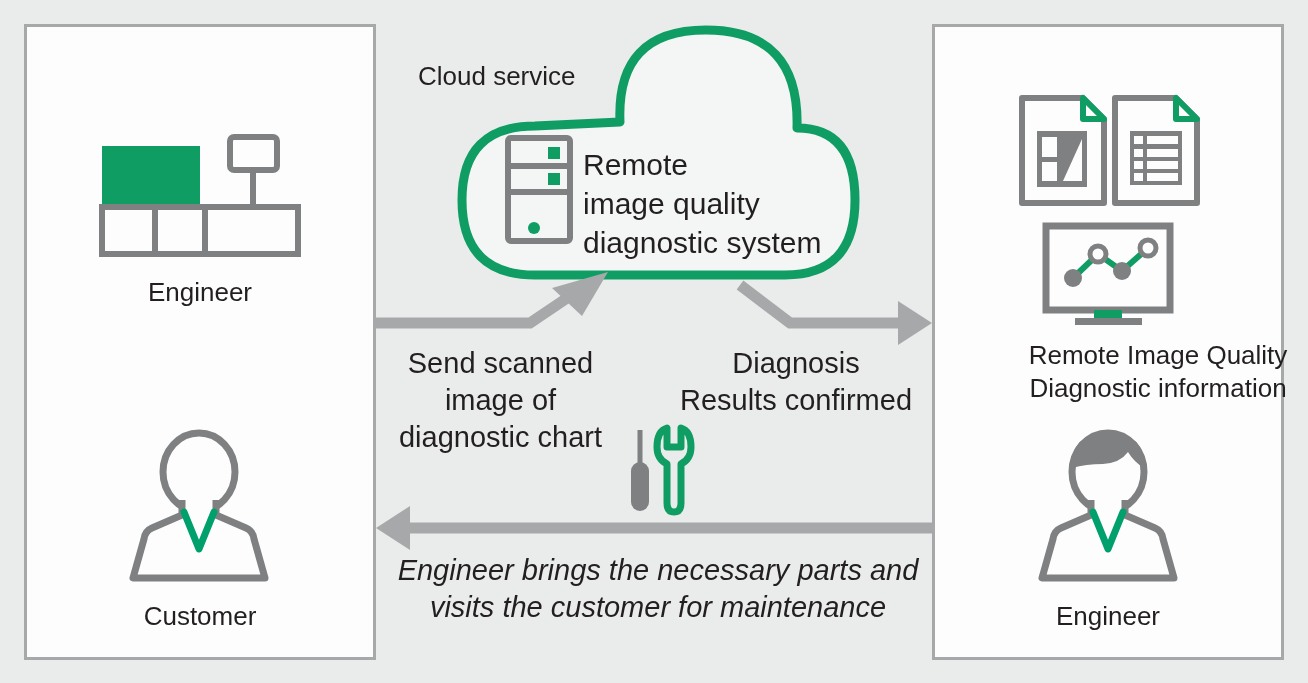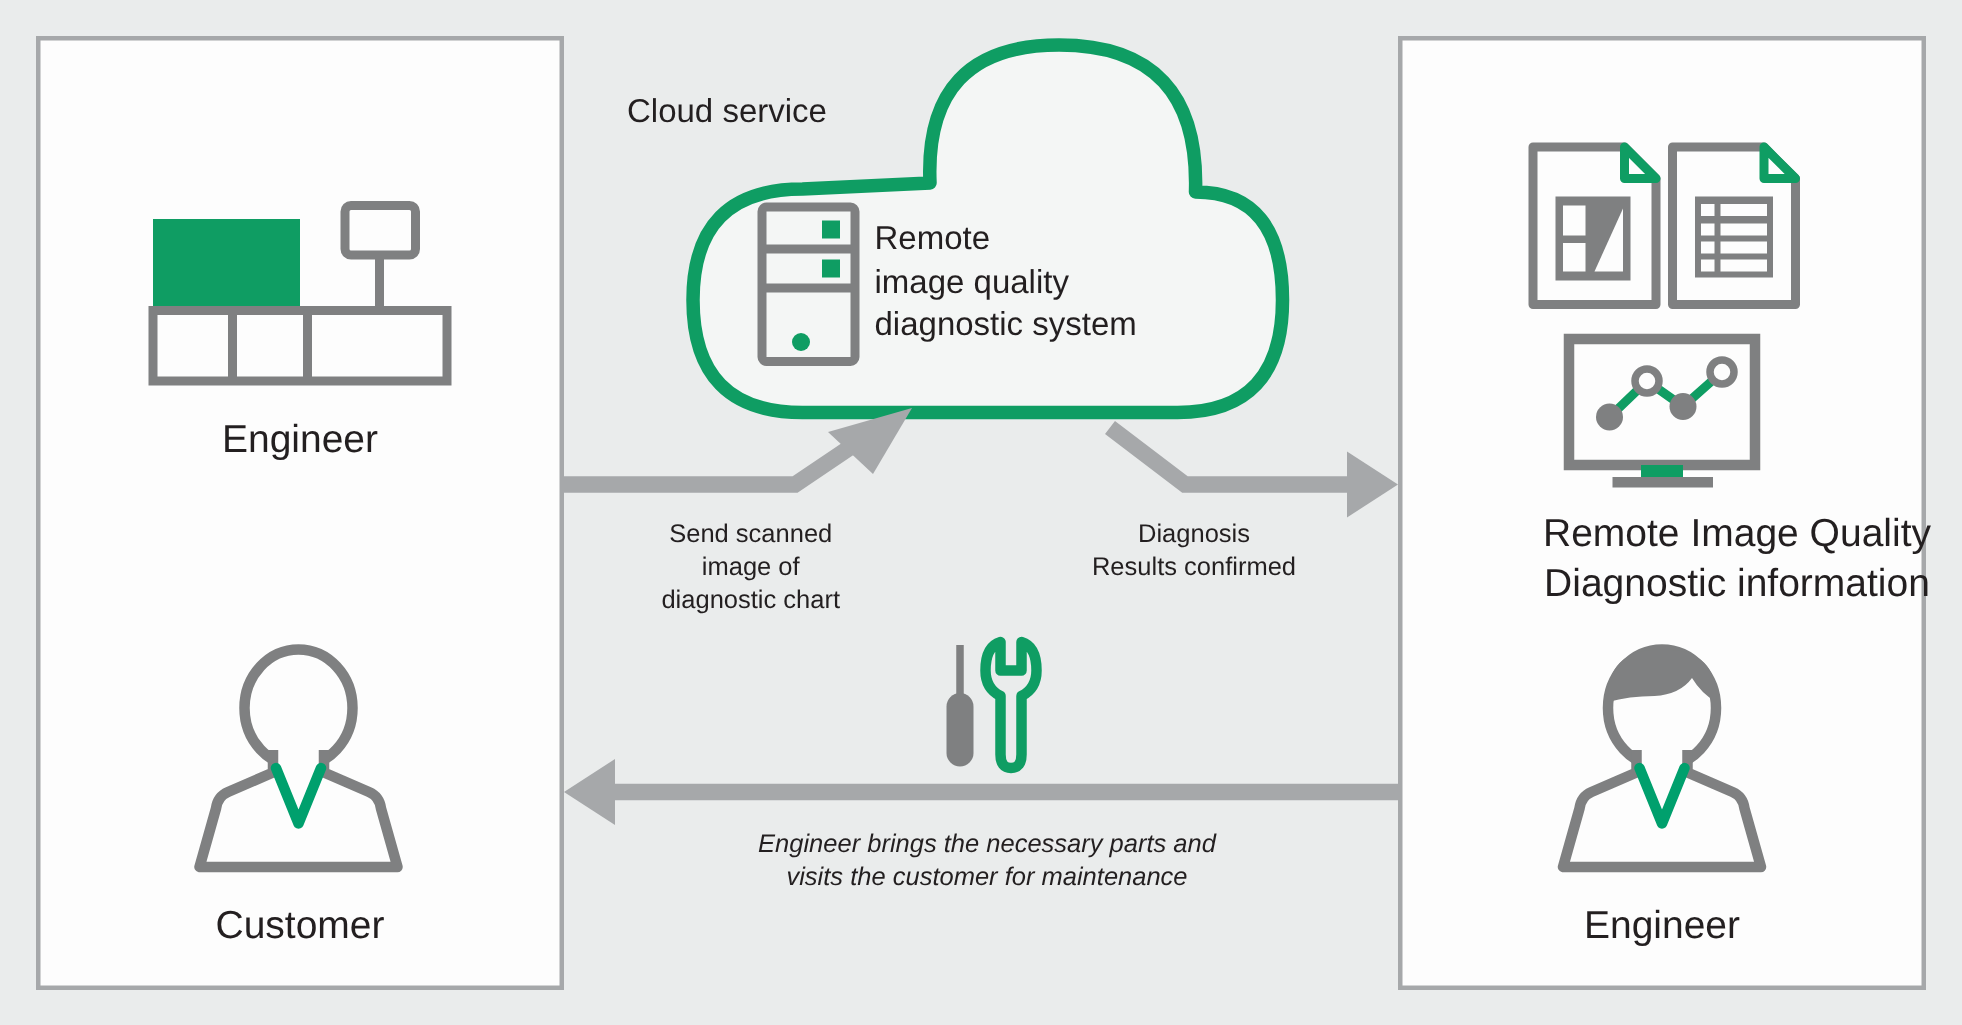--- a/index.html
+++ b/index.html
@@ -28,23 +28,23 @@
 
   
   .lbl {
     position: absolute;
     color: #231f20;
     text-align: center;
     line-height: 1.28;
     white-space: pre-line;
   }
   .lbl-node   { font-size: 26px; }
-  .lbl-arrow  { font-size: 17px; }
-  .lbl-cloud  { font-size: 22px; }
-  .lbl-server { font-size: 22px; text-align: left; line-height: 1.3; }
+  .lbl-arrow  { font-size: 29px; }
+  .lbl-cloud  { font-size: 26px; }
+  .lbl-server { font-size: 30px; text-align: left; line-height: 1.3; }
 
   
   svg.layer {
     position: absolute;
     left: 0; top: 0;
     width: 1308px; height: 683px;
     overflow: visible;
     pointer-events: none;
   }
   svg.layer * { pointer-events: auto; }

